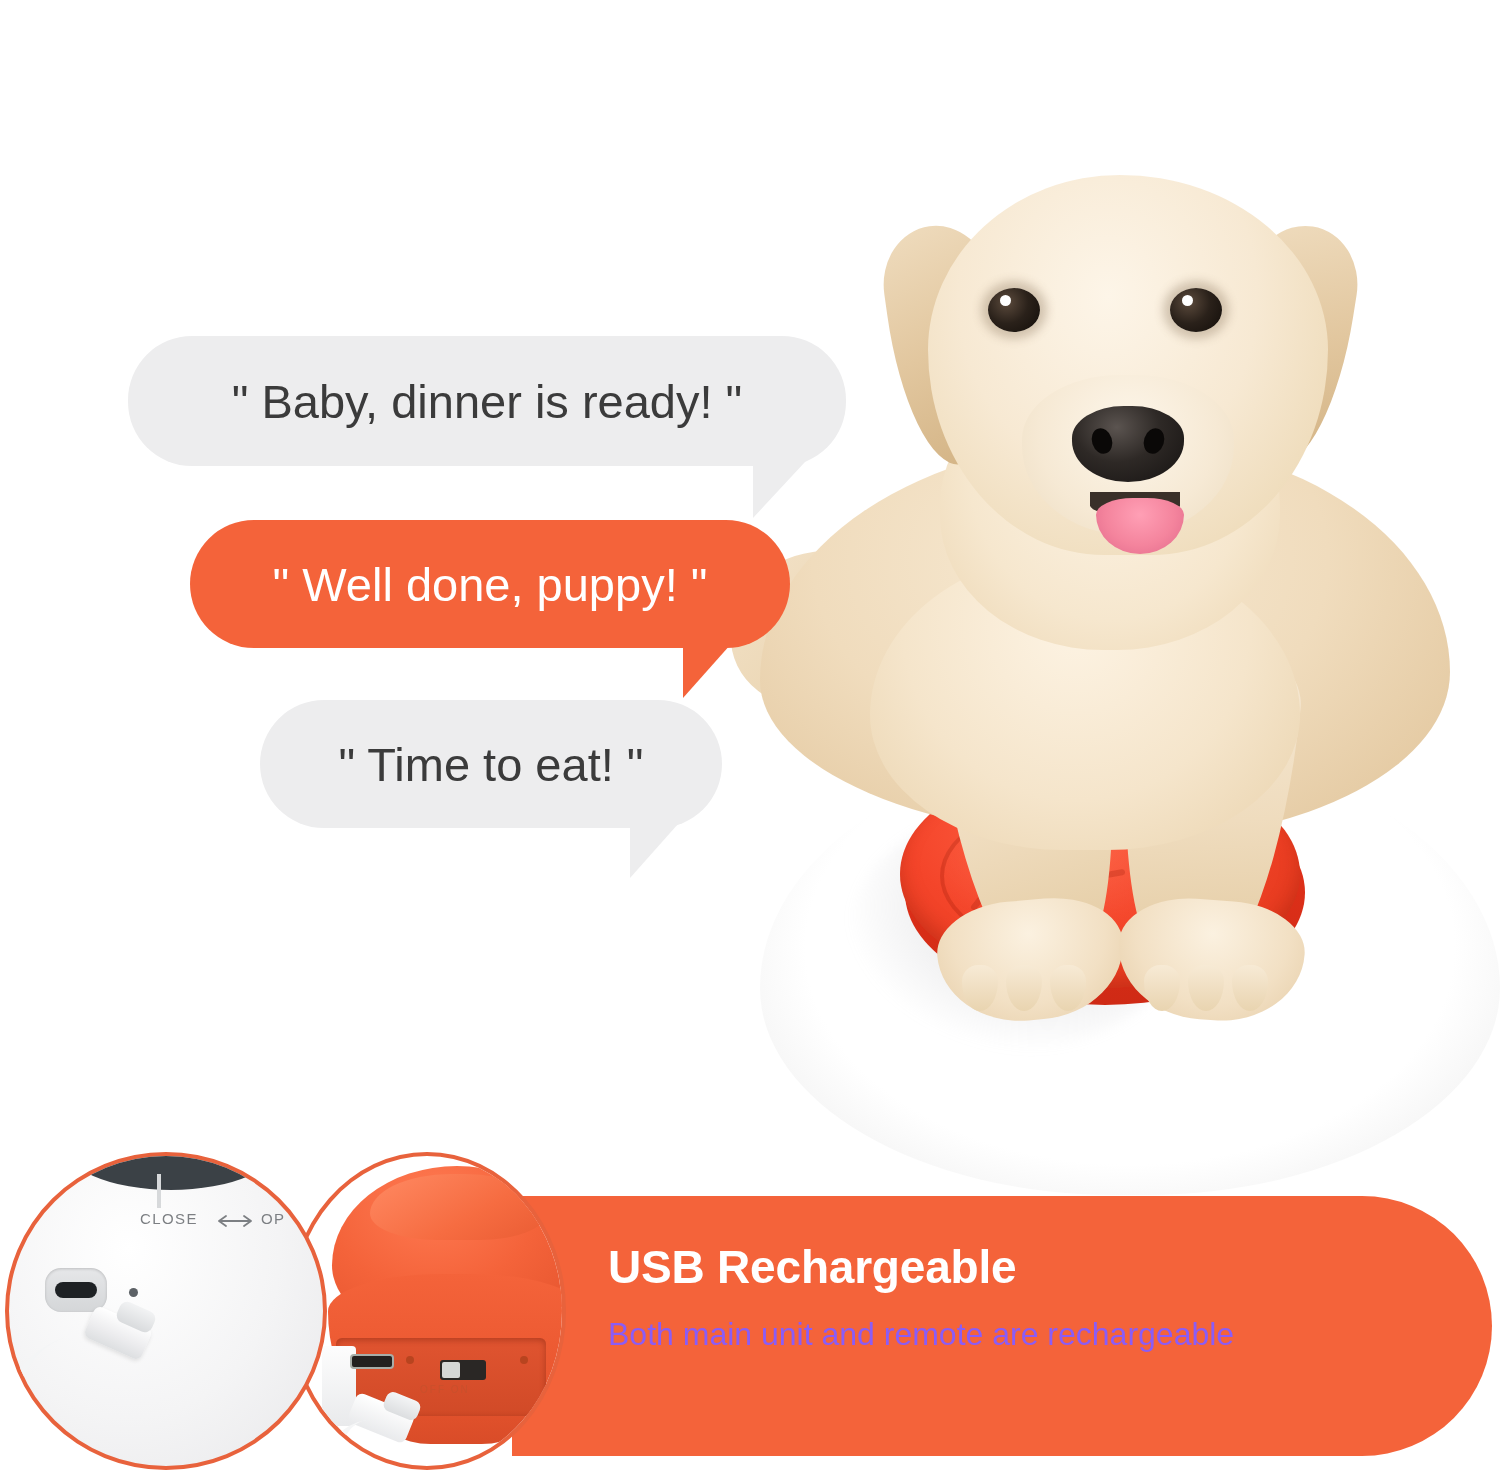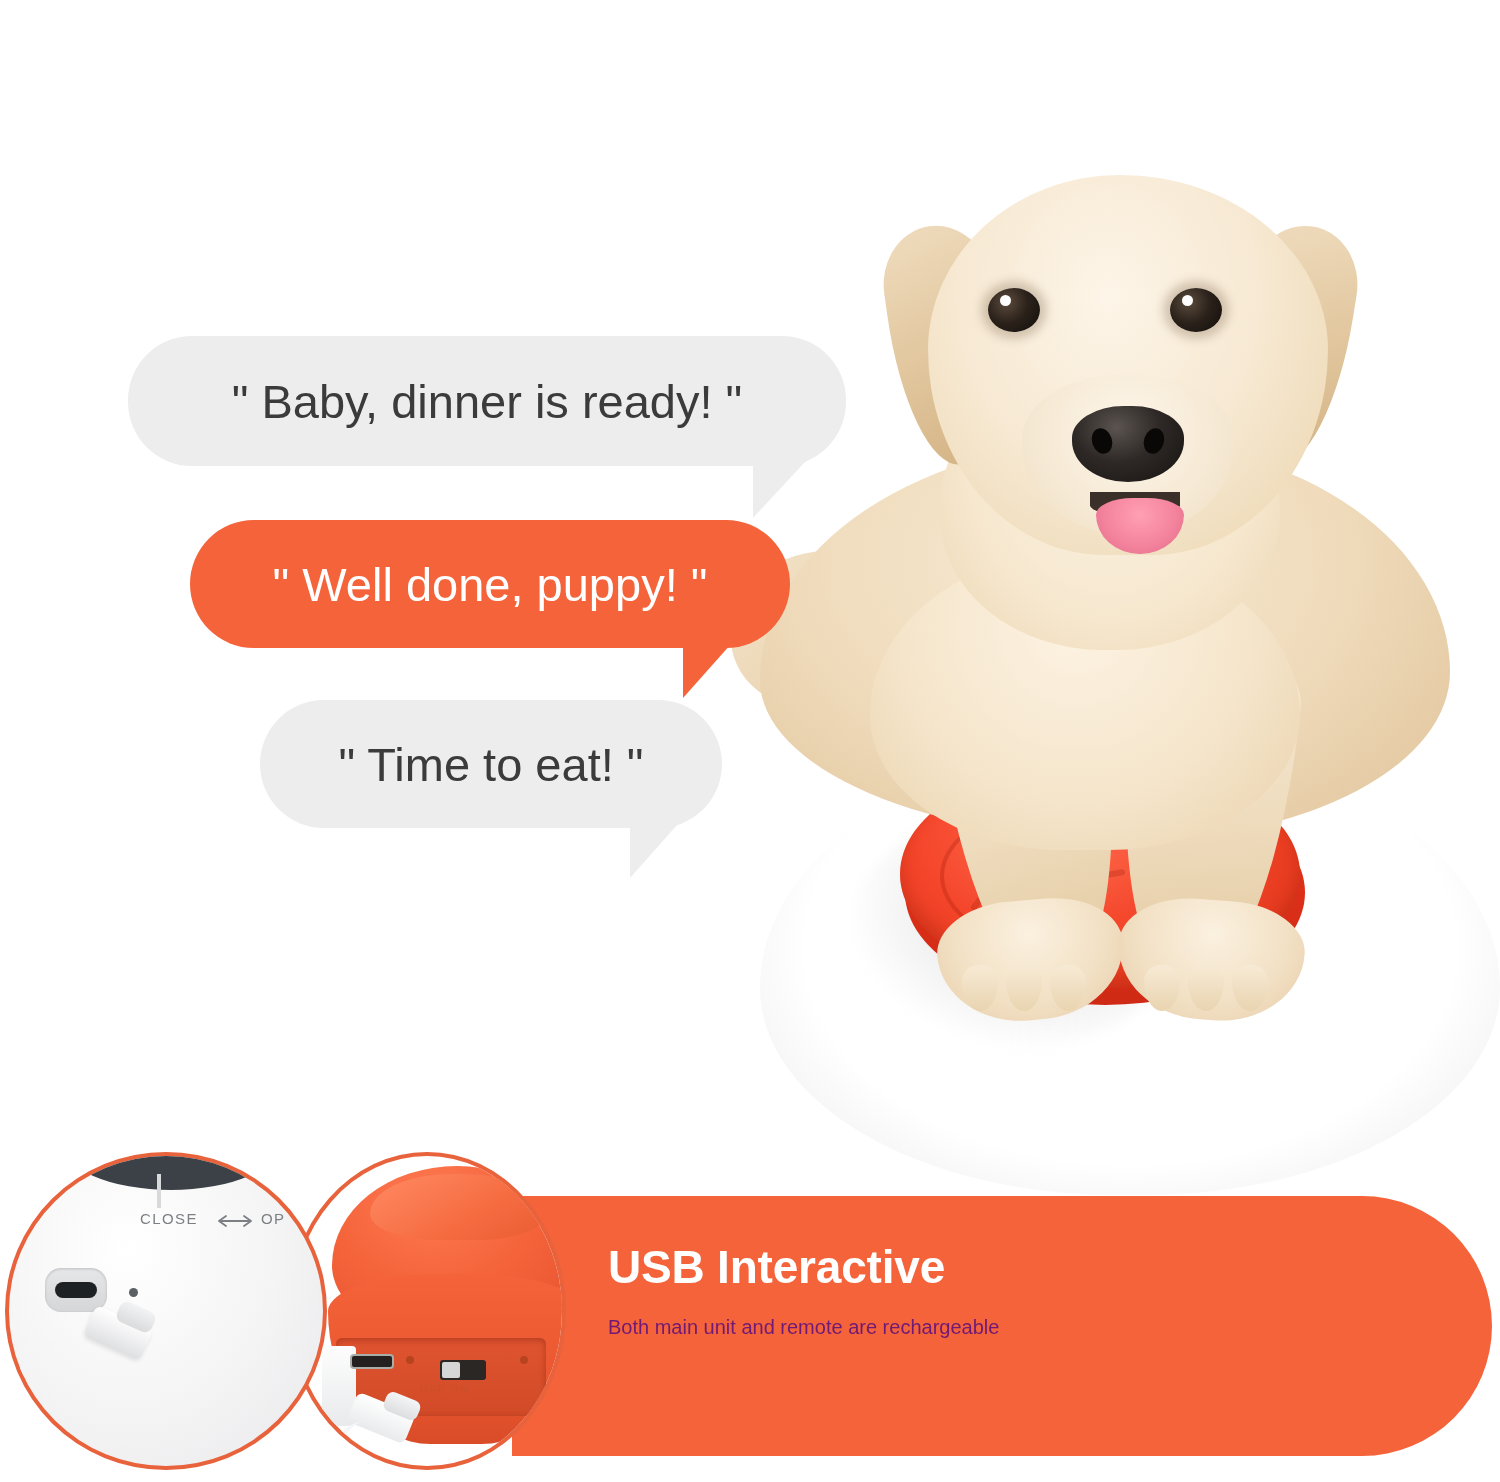--- a/index.html
+++ b/index.html
@@ -417,21 +417,21 @@
   #banner-title {
     position: absolute;
     left: 608px; top: 1240px;
     font-size: 46px; font-weight: bold; color: #ffffff;
     letter-spacing: -0.2px; z-index: 8; white-space: nowrap;
     font-family: "Liberation Sans", sans-serif;
   }
   #banner-sub {
     position: absolute;
     left: 608px; top: 1316px;
-    font-size: 20px; color: #701a75; z-index: 8; white-space: nowrap;
+    font-size: 32px; color: #8b5cf6; z-index: 8; white-space: nowrap;
     font-family: "Liberation Sans", sans-serif;
   }
 </style>
 </head>
 <body>
 
 <div id="canvas">
 
 
   <div id="photo-stage">
@@ -522,16 +522,16 @@
 
   <div class="inset1-label">
     <span>CLOSE</span>
     <span style="display:inline-block;width:52px;"></span>
     <span>OP</span>
   </div>
   <svg class="inset1-arrow" viewBox="0 0 46 14">
     <path d="M7 7 L14 2 M7 7 L14 12 M7 7 L39 7 M39 7 L32 2 M39 7 L32 12" stroke="#7c7f83" stroke-width="1.8" fill="none" stroke-linecap="round"></path>
   </svg>
 
-  <div id="banner-title">USB Interactive</div>
+  <div id="banner-title">USB Rechargeable</div>
   <div id="banner-sub">Both main unit and remote are rechargeable</div>
 
 </div>
 
 </body></html>

